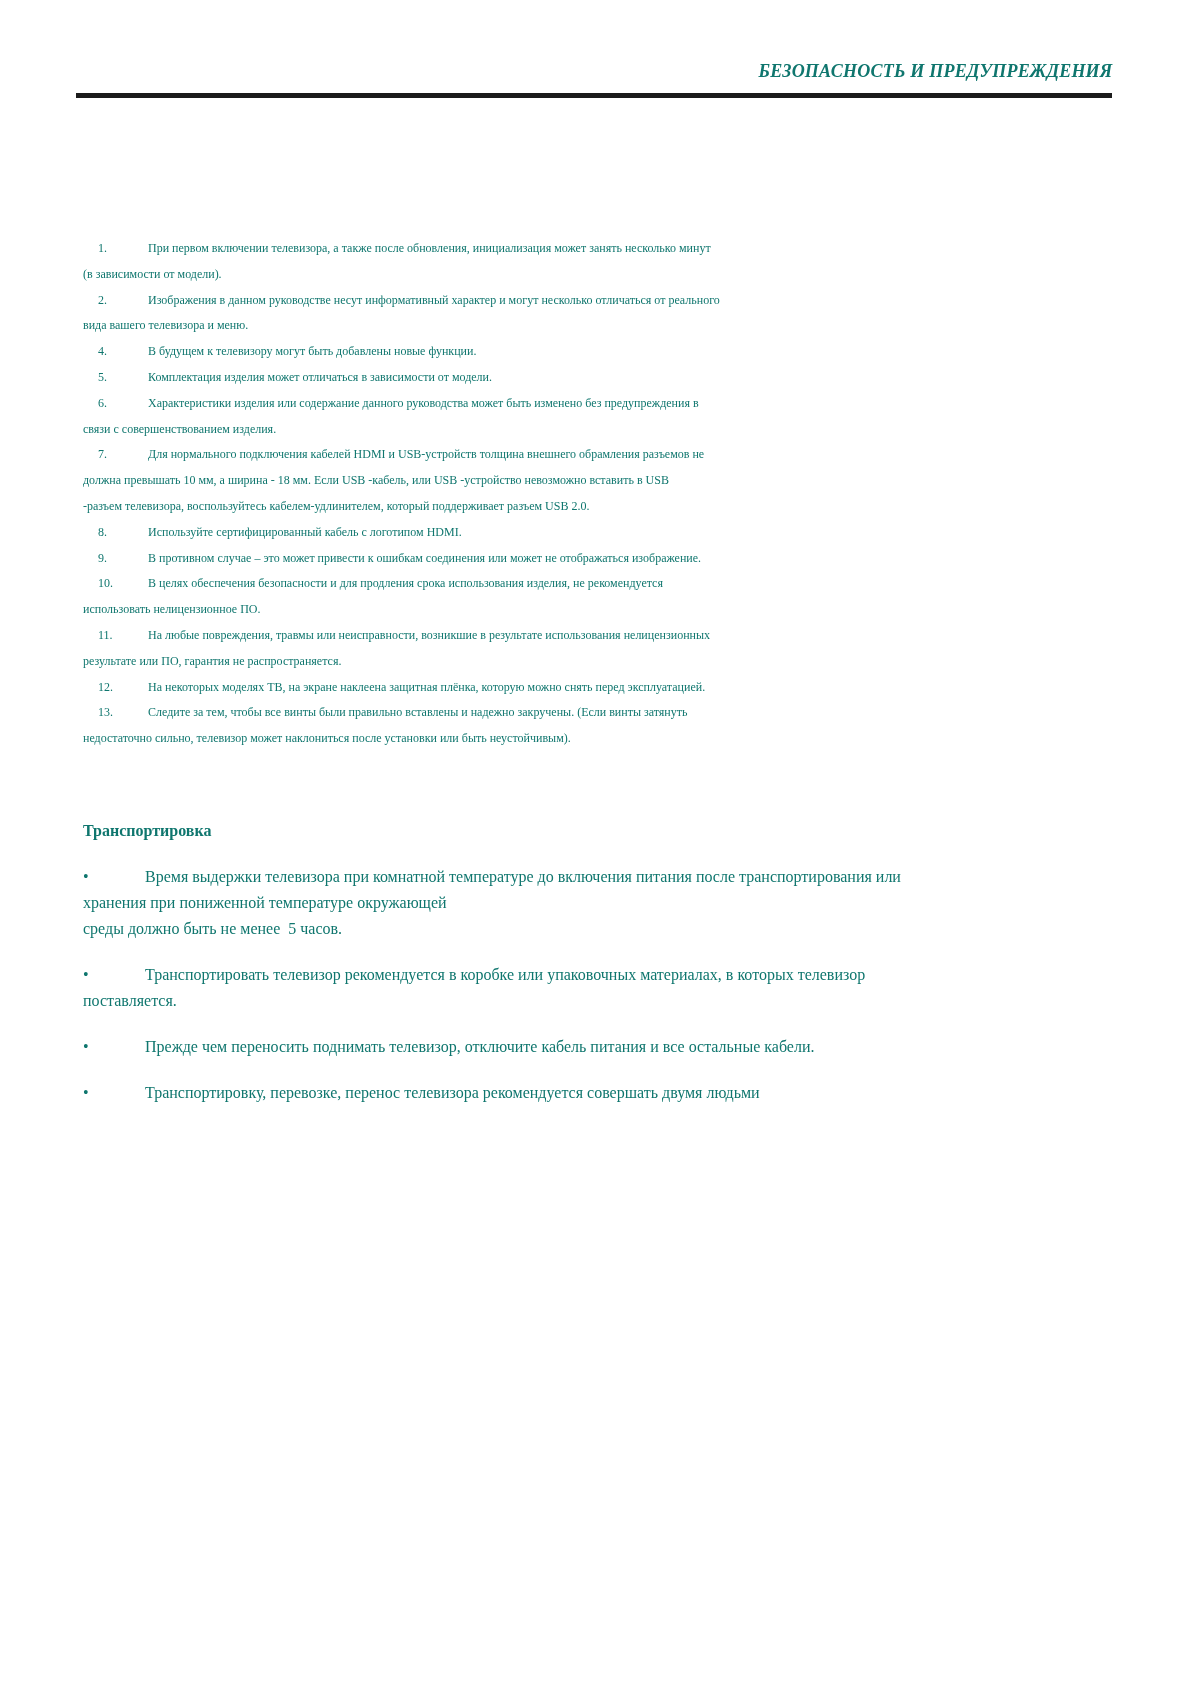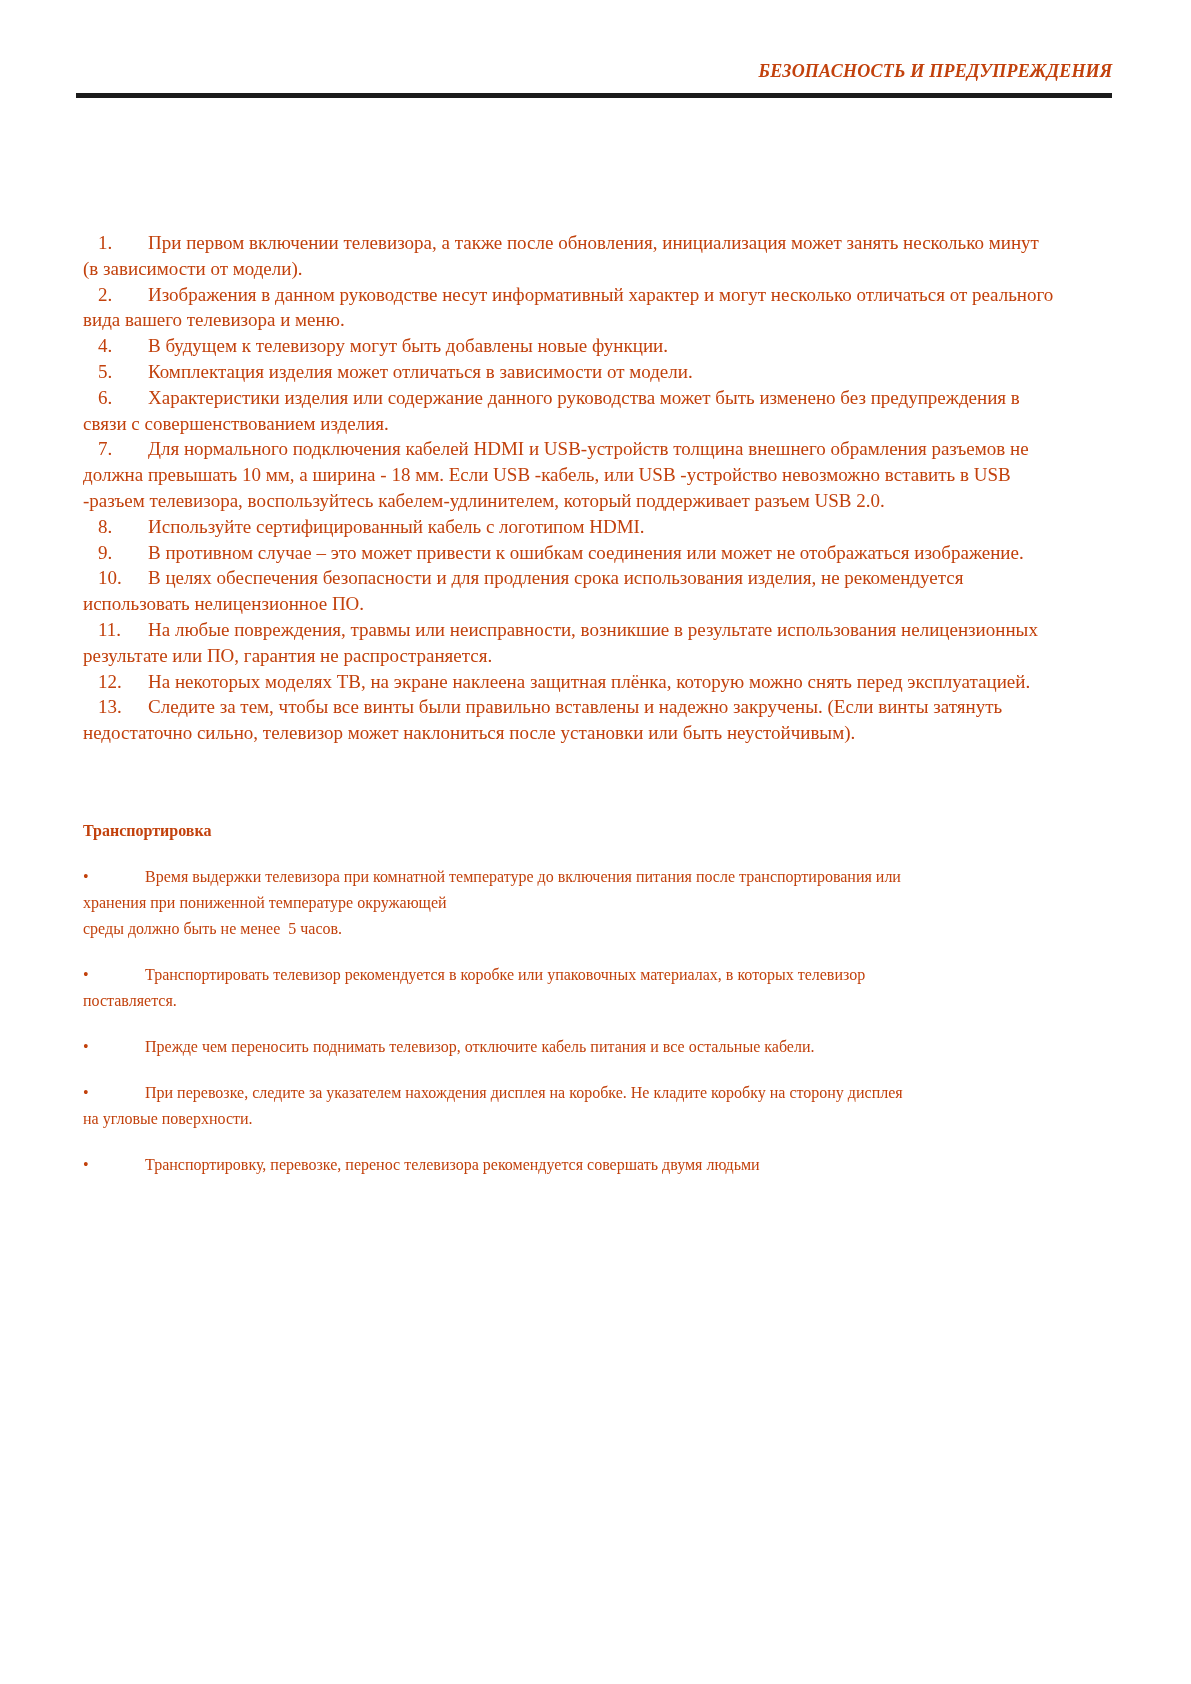--- a/index.html
+++ b/index.html
@@ -7,21 +7,21 @@
     padding: 0;
     background: #e8e8e8;
   }
   .page {
     position: relative;
     width: 1191px;
     height: 1684px;
     margin: 0 auto;
     background: #ffffff;
     font-family: "Liberation Serif", serif;
-    color: #c2410c;
+    color: #0f766e;
     overflow: hidden;
   }
   
   .header {
     position: absolute;
     top: 60px;
     right: 79px;
     text-align: right;
   }
   .header-title {
@@ -38,24 +38,24 @@
     position: absolute;
     top: 93px;
     left: 76px;
     right: 79px;
     height: 5px;
     background: #1b1b1b;
   }
   
   .notes {
     position: absolute;
-    top: 230px;
+    top: 236px;
     left: 83px;
     width: 1040px;
-    font-size: 19px;
+    font-size: 12px;
     line-height: 25.8px;
   }
   .note-item { margin: 0; }
   .note-first { white-space: pre-wrap; }
   .note-num {
     display: inline-block;
     width: 65px;
     padding-left: 15px;
     box-sizing: border-box;
     white-space: pre;
@@ -154,22 +154,18 @@
           <div class="bullet-cont">среды должно быть не менее  5 часов.</div>
         </div>
         <div class="bullet-item">
           <div class="bullet-first"><span class="bullet-marker">•</span><span>Транспортировать телевизор рекомендуется в коробке или упаковочных материалах, в которых телевизор</span></div>
           <div class="bullet-cont">поставляется.</div>
         </div>
         <div class="bullet-item">
           <div class="bullet-first"><span class="bullet-marker">•</span><span>Прежде чем переносить поднимать телевизор, отключите кабель питания и все остальные кабели.</span></div>
         </div>
         <div class="bullet-item">
-          <div class="bullet-first"><span class="bullet-marker">•</span><span>При перевозке, следите за указателем нахождения дисплея на коробке. Не кладите коробку на сторону дисплея</span></div>
-          <div class="bullet-cont">на угловые поверхности.</div>
-        </div>
-        <div class="bullet-item">
           <div class="bullet-first"><span class="bullet-marker">•</span><span>Транспортировку, перевозке, перенос телевизора рекомендуется совершать двумя людьми</span></div>
         </div>
       </div>
   </div>
 
 </div>
 
 </body></html>

